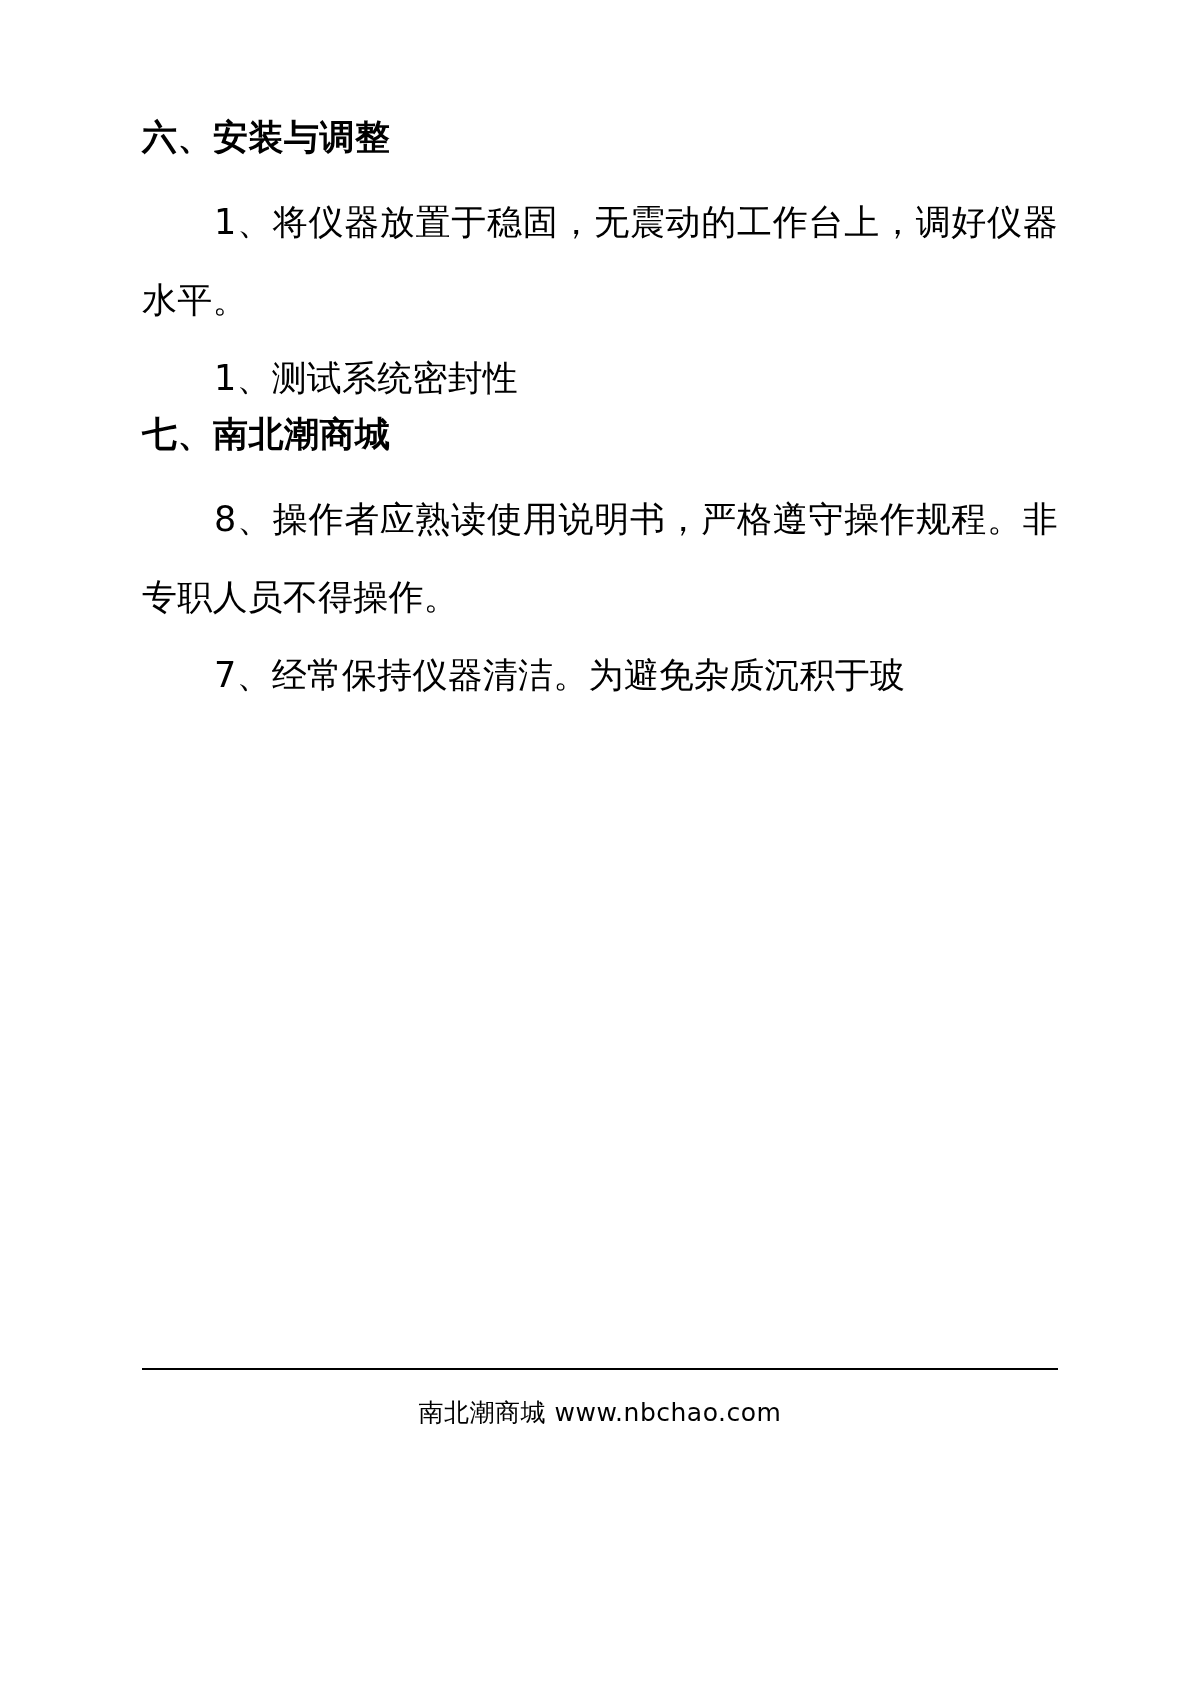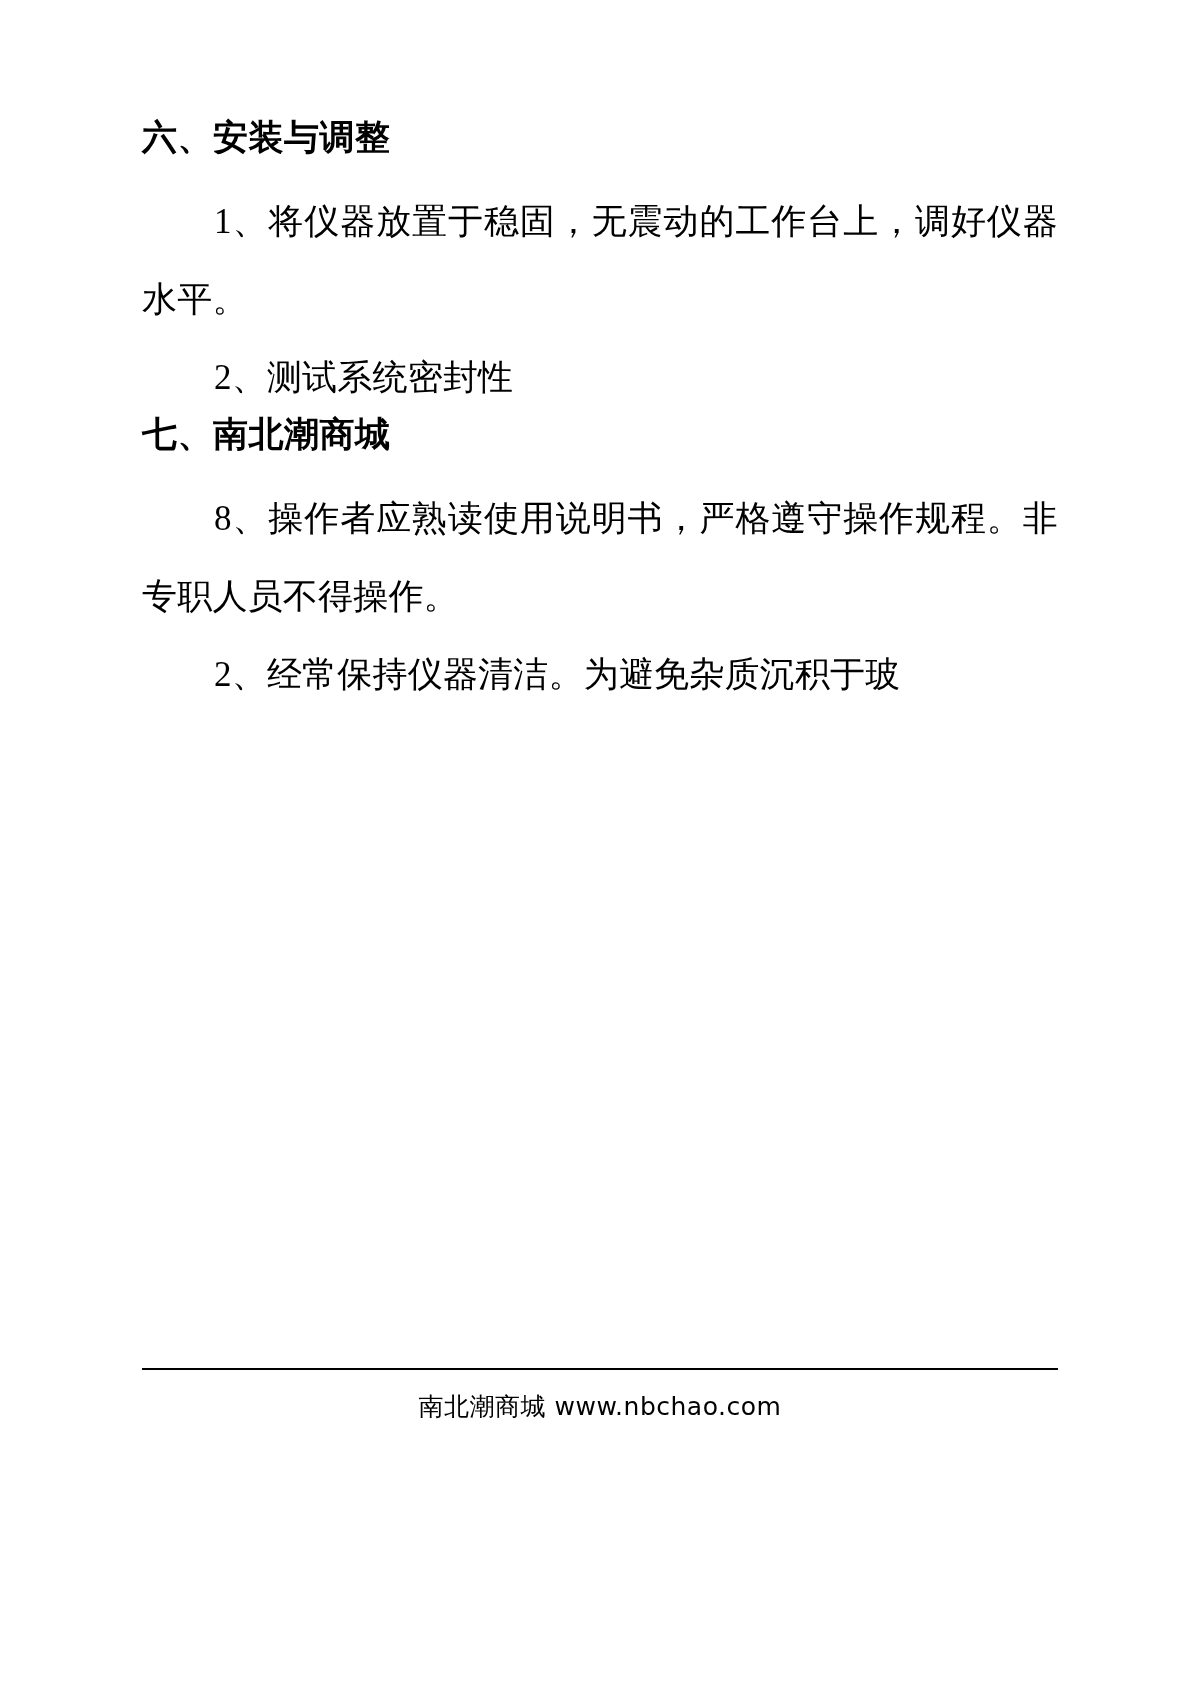--- a/index.html
+++ b/index.html
@@ -34,67 +34,66 @@
     margin: 0 0 0 0;
     letter-spacing: 0.5px;
   }
   .para {
     font-size: 35px;
     line-height: 78px;
     margin: 0;
     text-align: justify;
     text-justify: inter-ideograph;
     letter-spacing: 0.2px;
-    font-family: Liberation Serif, serif;
   }
   .para.indent {
     text-indent: 72px;
   }
   .gap-after-heading {
     height: 28px;
   }
   .footer {
     position: absolute;
     left: 142px;
     top: 1368px;
     width: 916px;
   }
   .footer-rule {
     width: 100%;
     height: 0;
     border-top: 2px solid #000000;
   }
   .footer-text {
-    margin-top: 22px;
+    margin-top: 28px;
     text-align: center;
     font-size: 25px;
     line-height: 1.2;
     letter-spacing: 0.5px;
   }
 </style>
 </head>
 <body>
 
 <div class="page">
   <div class="doc-body">
 
     <h2 class="section-heading">六、安装与调整</h2>
     <div class="gap-after-heading"></div>
 
     <p class="para indent">1、将仪器放置于稳固，无震动的工作台上，调好仪器水平。</p>
 
-    <p class="para indent">2、测试系统密封性</p>
+    <p class="para indent">1、测试系统密封性</p>
 
 
     <h2 class="section-heading">七、南北潮商城</h2>
     <div class="gap-after-heading"></div>
 
     <p class="para indent">8、操作者应熟读使用说明书，严格遵守操作规程。非专职人员不得操作。</p>
 
-    <p class="para indent">2、经常保持仪器清洁。为避免杂质沉积于玻</p>
+    <p class="para indent">7、经常保持仪器清洁。为避免杂质沉积于玻</p>
 
   </div>
 </div>
 
 <div class="footer">
   <div class="footer-rule"></div>
   <div class="footer-text">南北潮商城 www.nbchao.com</div>
 </div>
 
 </body></html>

